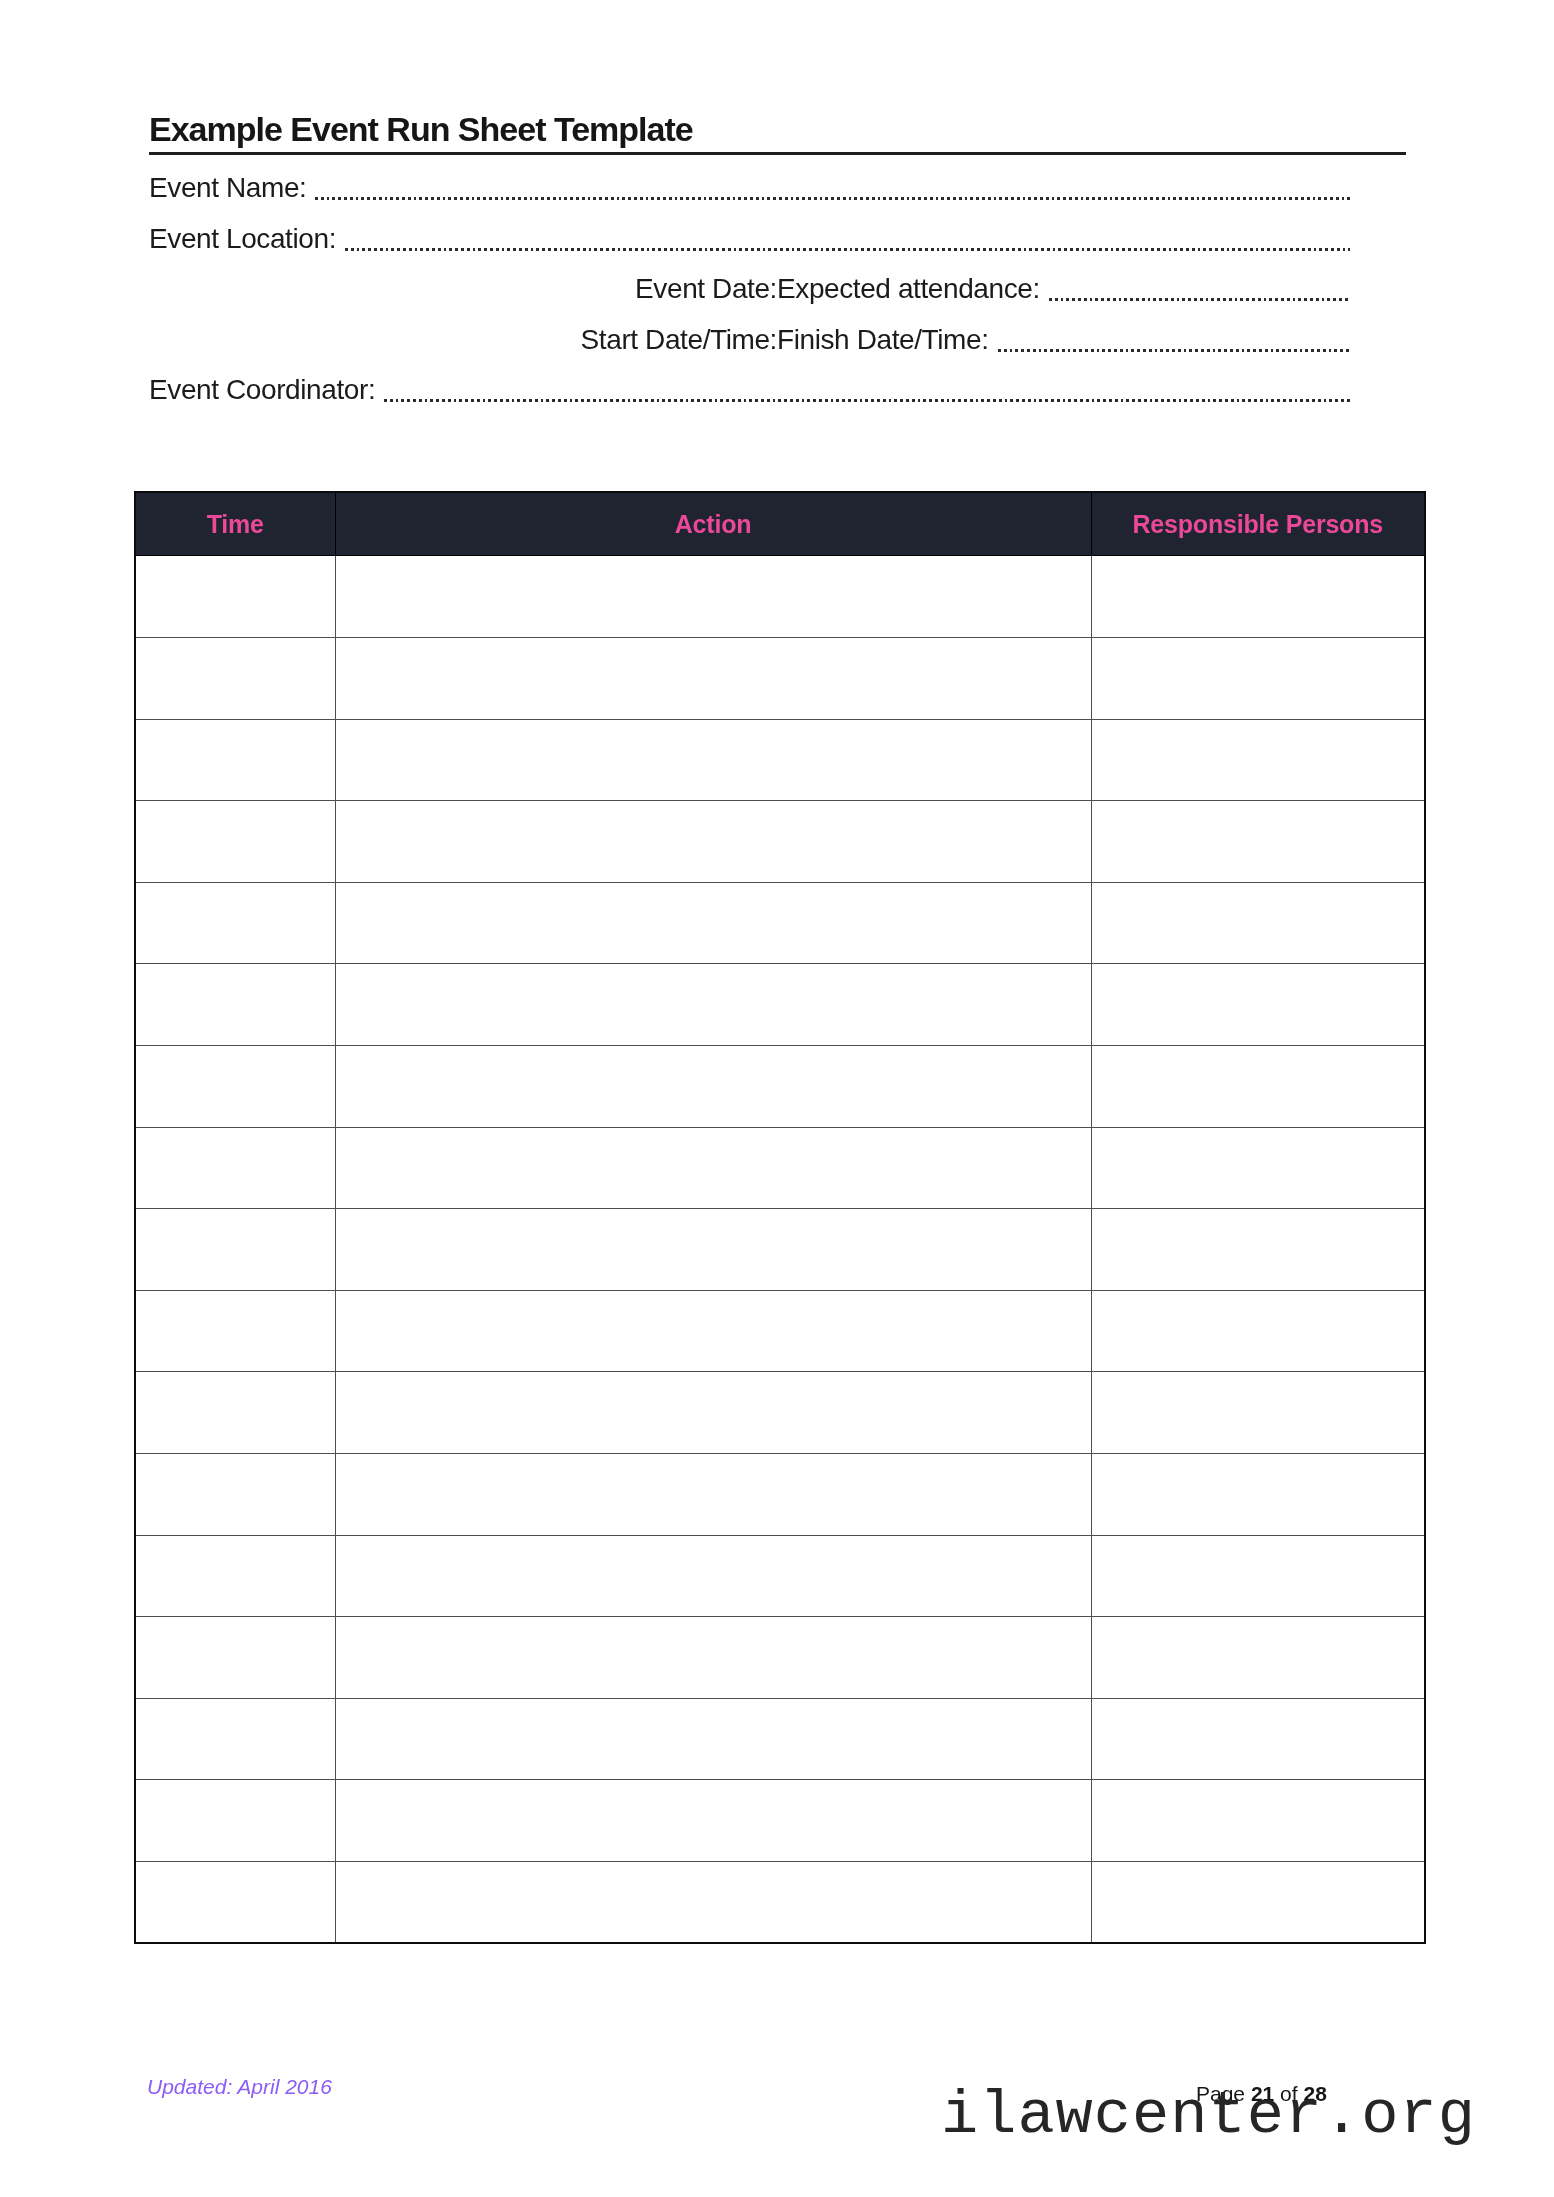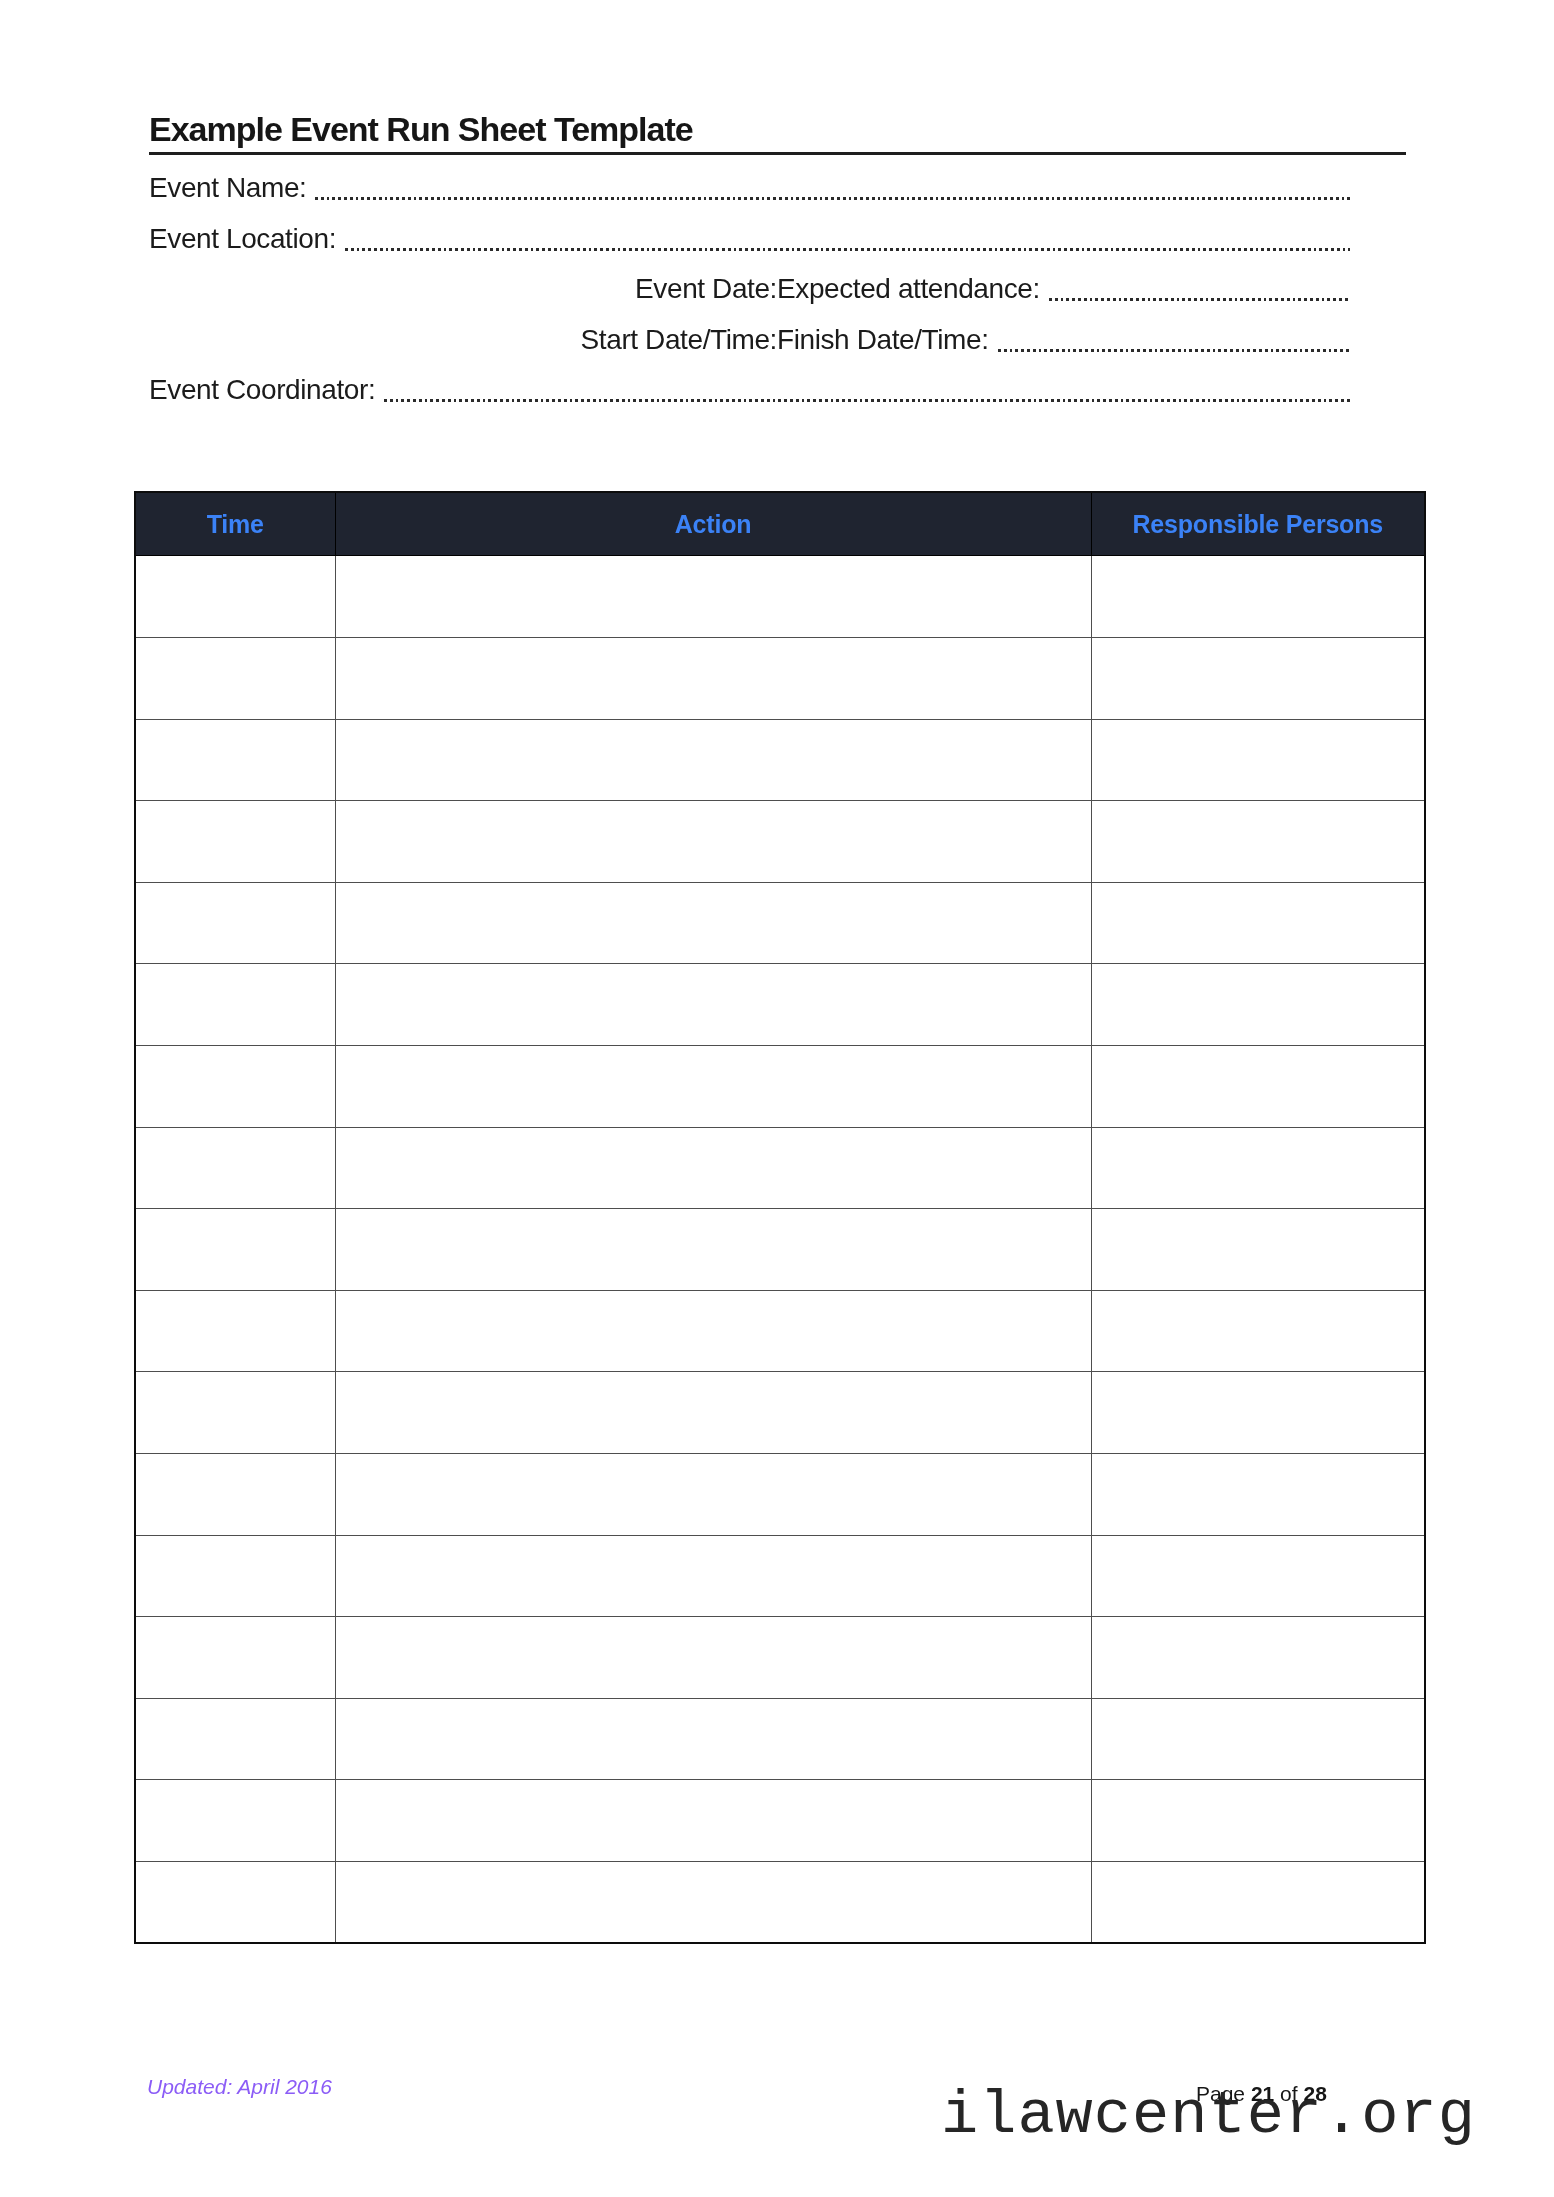--- a/index.html
+++ b/index.html
@@ -42,21 +42,21 @@
   
   .runsheet {
     margin: 64px 0 0 -15px;
     width: 1290px;
     border-collapse: collapse; table-layout: fixed;
     border: 2px solid #0c0c0c;
   }
   .runsheet th {
     height: 64px;
     background: #1f2430;
-    color: #3b82f6;
+    color: #ec4899;
     font-size: 25px; font-weight: 600; letter-spacing: -0.2px;
     border: 1px solid #000000;
     text-align: center; vertical-align: middle;
   }
   .runsheet td {
     height: 81.6px;
     background: #ffffff;
     border: 1px solid #4e4e4e;
   }
   .runsheet tr > *:first-child { border-left: 2px solid #0c0c0c; }

